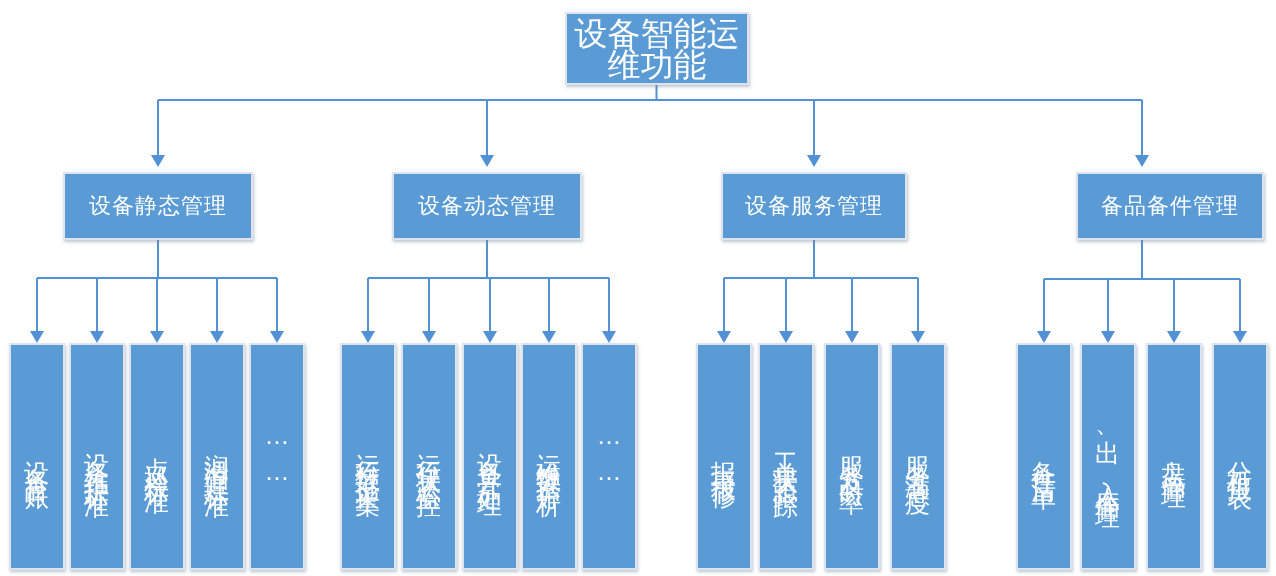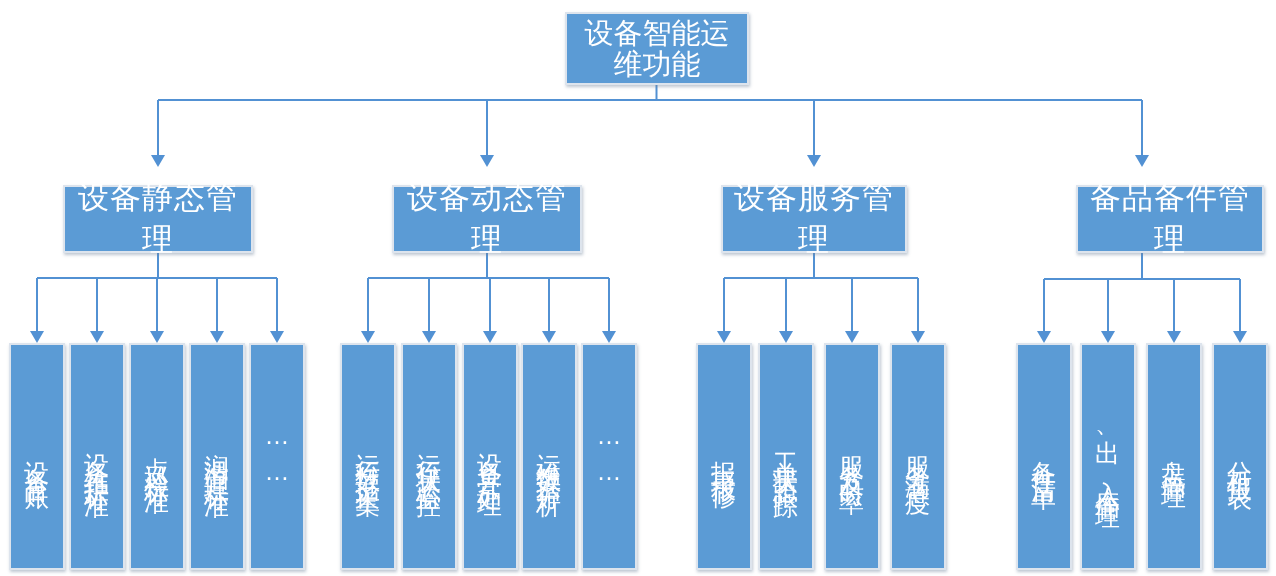--- a/index.html
+++ b/index.html
@@ -30,29 +30,29 @@
     box-shadow: 1px 2px 3px rgba(110, 130, 155, 0.45);
     color: #ffffff;
     display: flex;
     align-items: center;
     justify-content: center;
     text-align: center;
   }
   .root {
     left: 565px; top: 12px;
     width: 184px; height: 73px;
-    font-size: 29px;
+    font-size: 33px;
     line-height: 31px;
     flex-direction: column;
   }
   .root span { display: block; }
   .branch {
-    top: 185px;
+    top: 172px;
     height: 68px;
-    font-size: 31px;
+    font-size: 22px;
     letter-spacing: 1px;
   }
   .leaf {
     top: 343px;
     width: 56px;
     height: 227px;
     writing-mode: vertical-rl;
     text-orientation: upright;
     font-size: 25px;
     letter-spacing: 8px;

